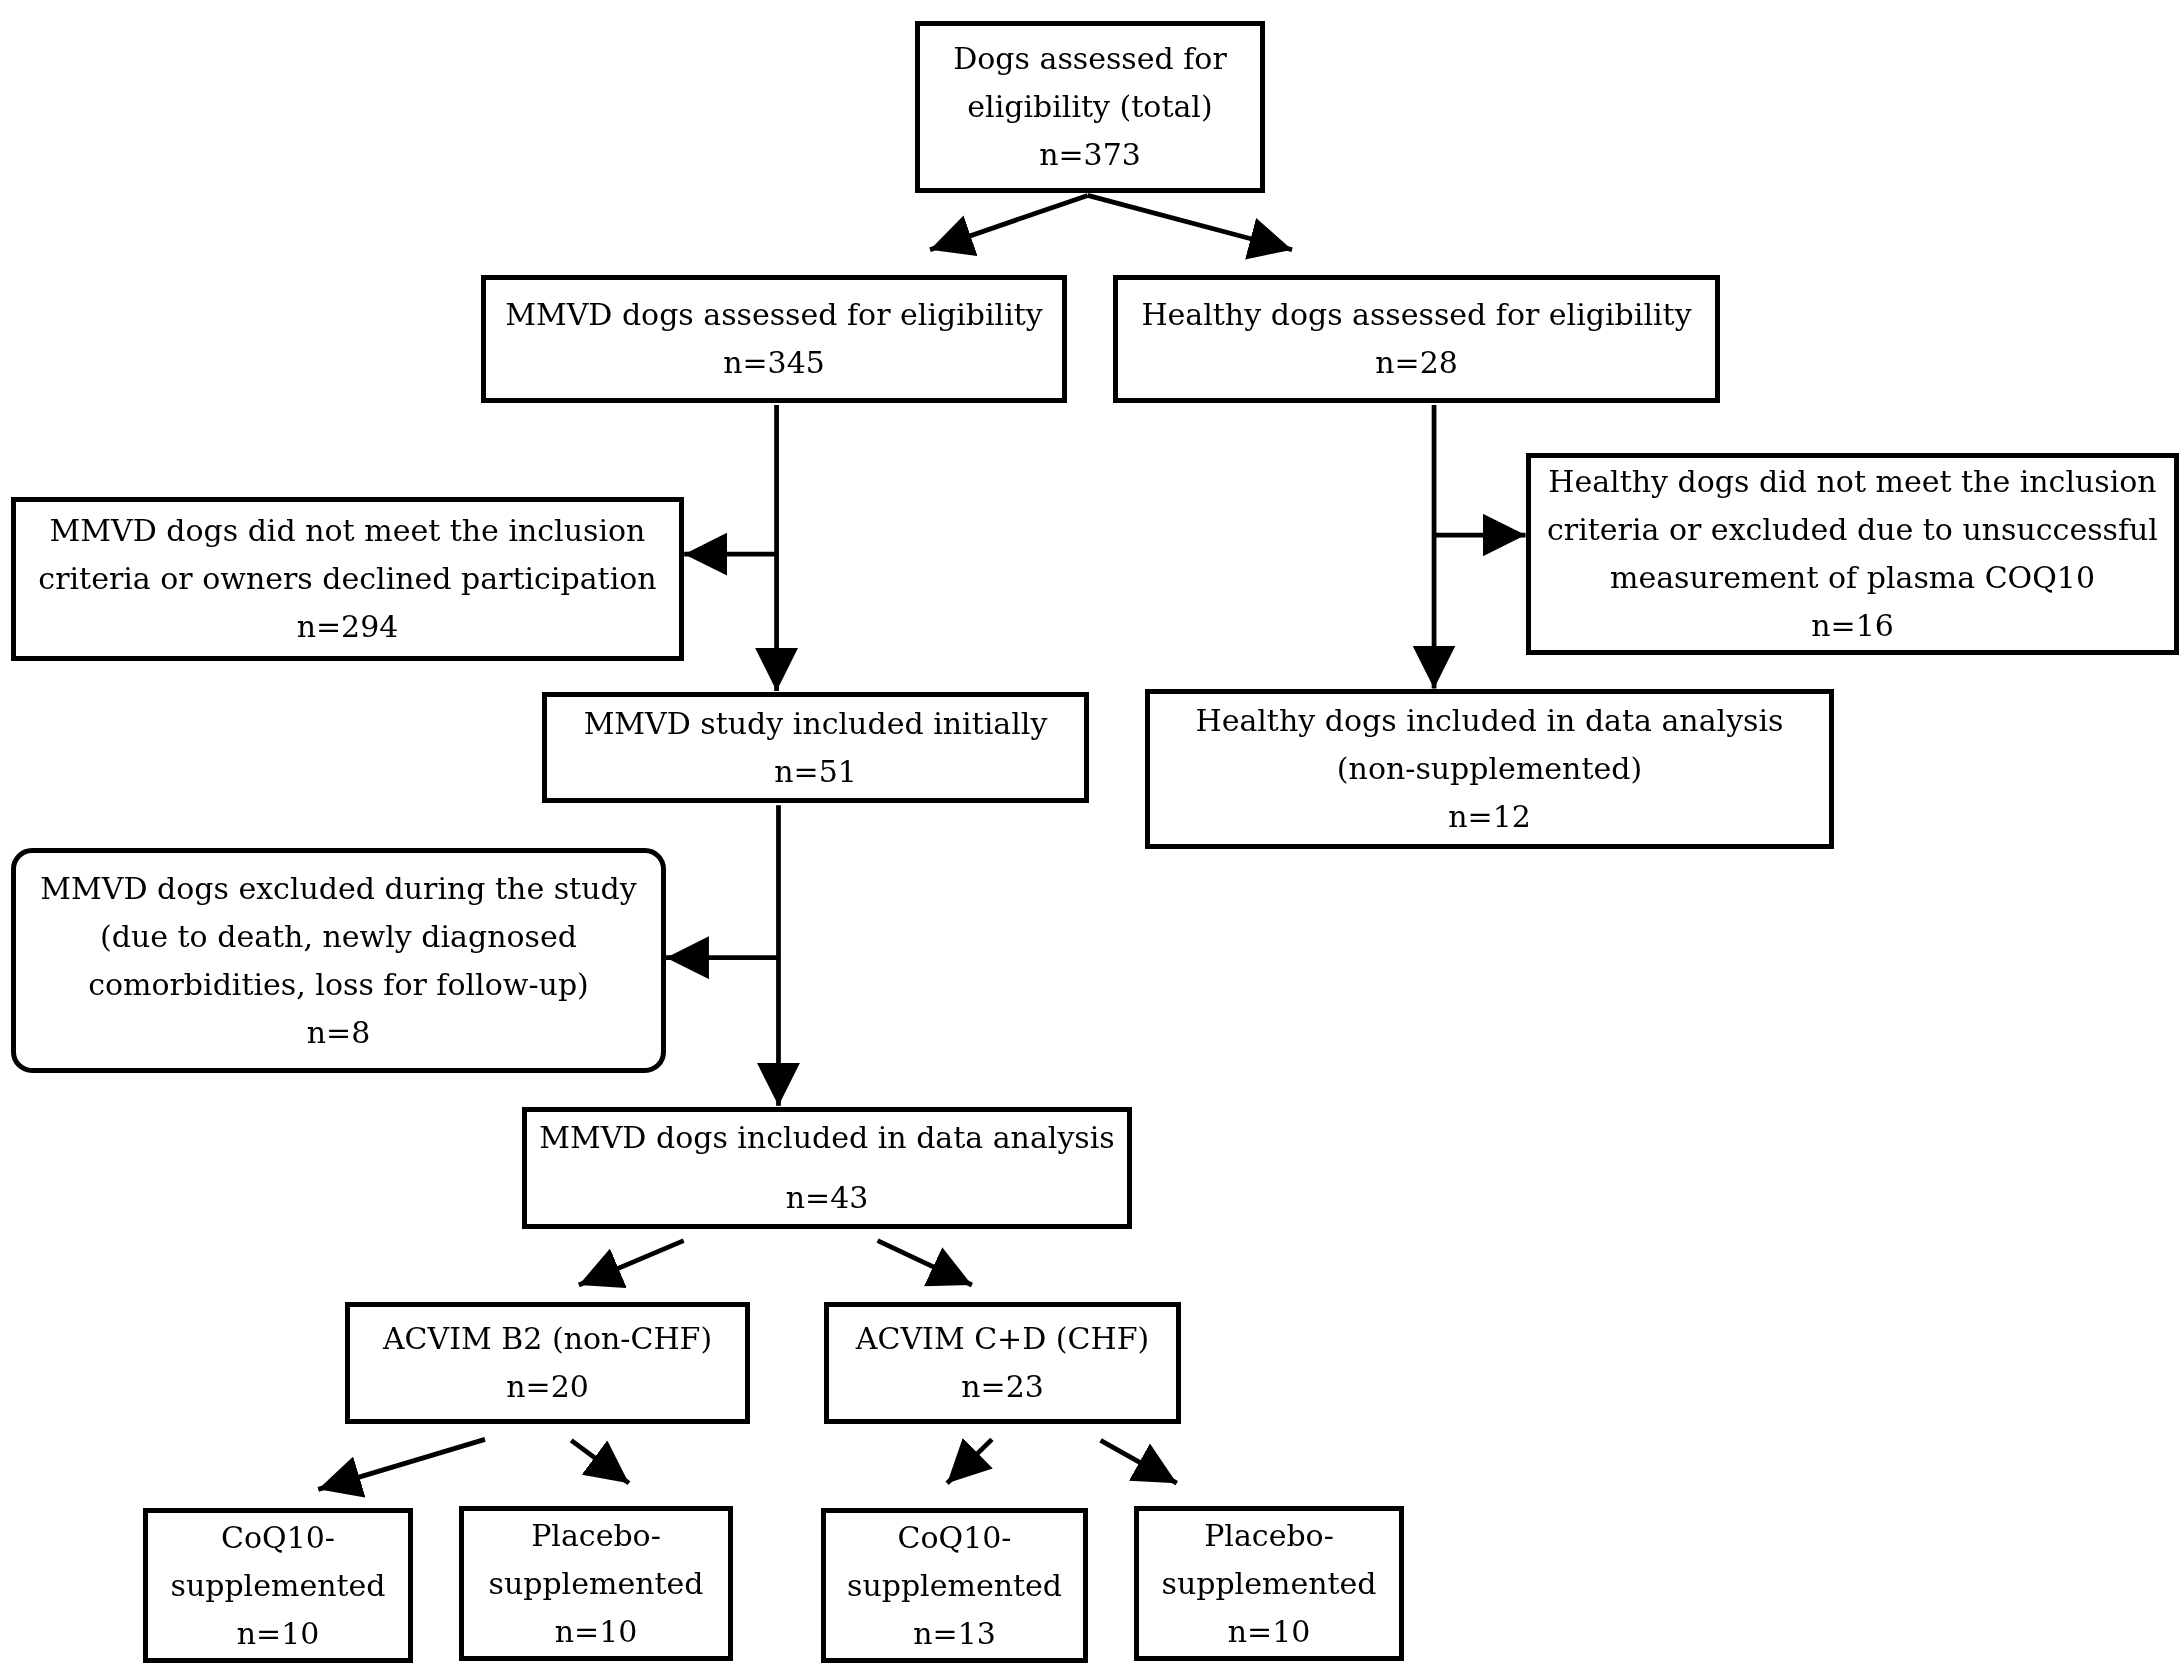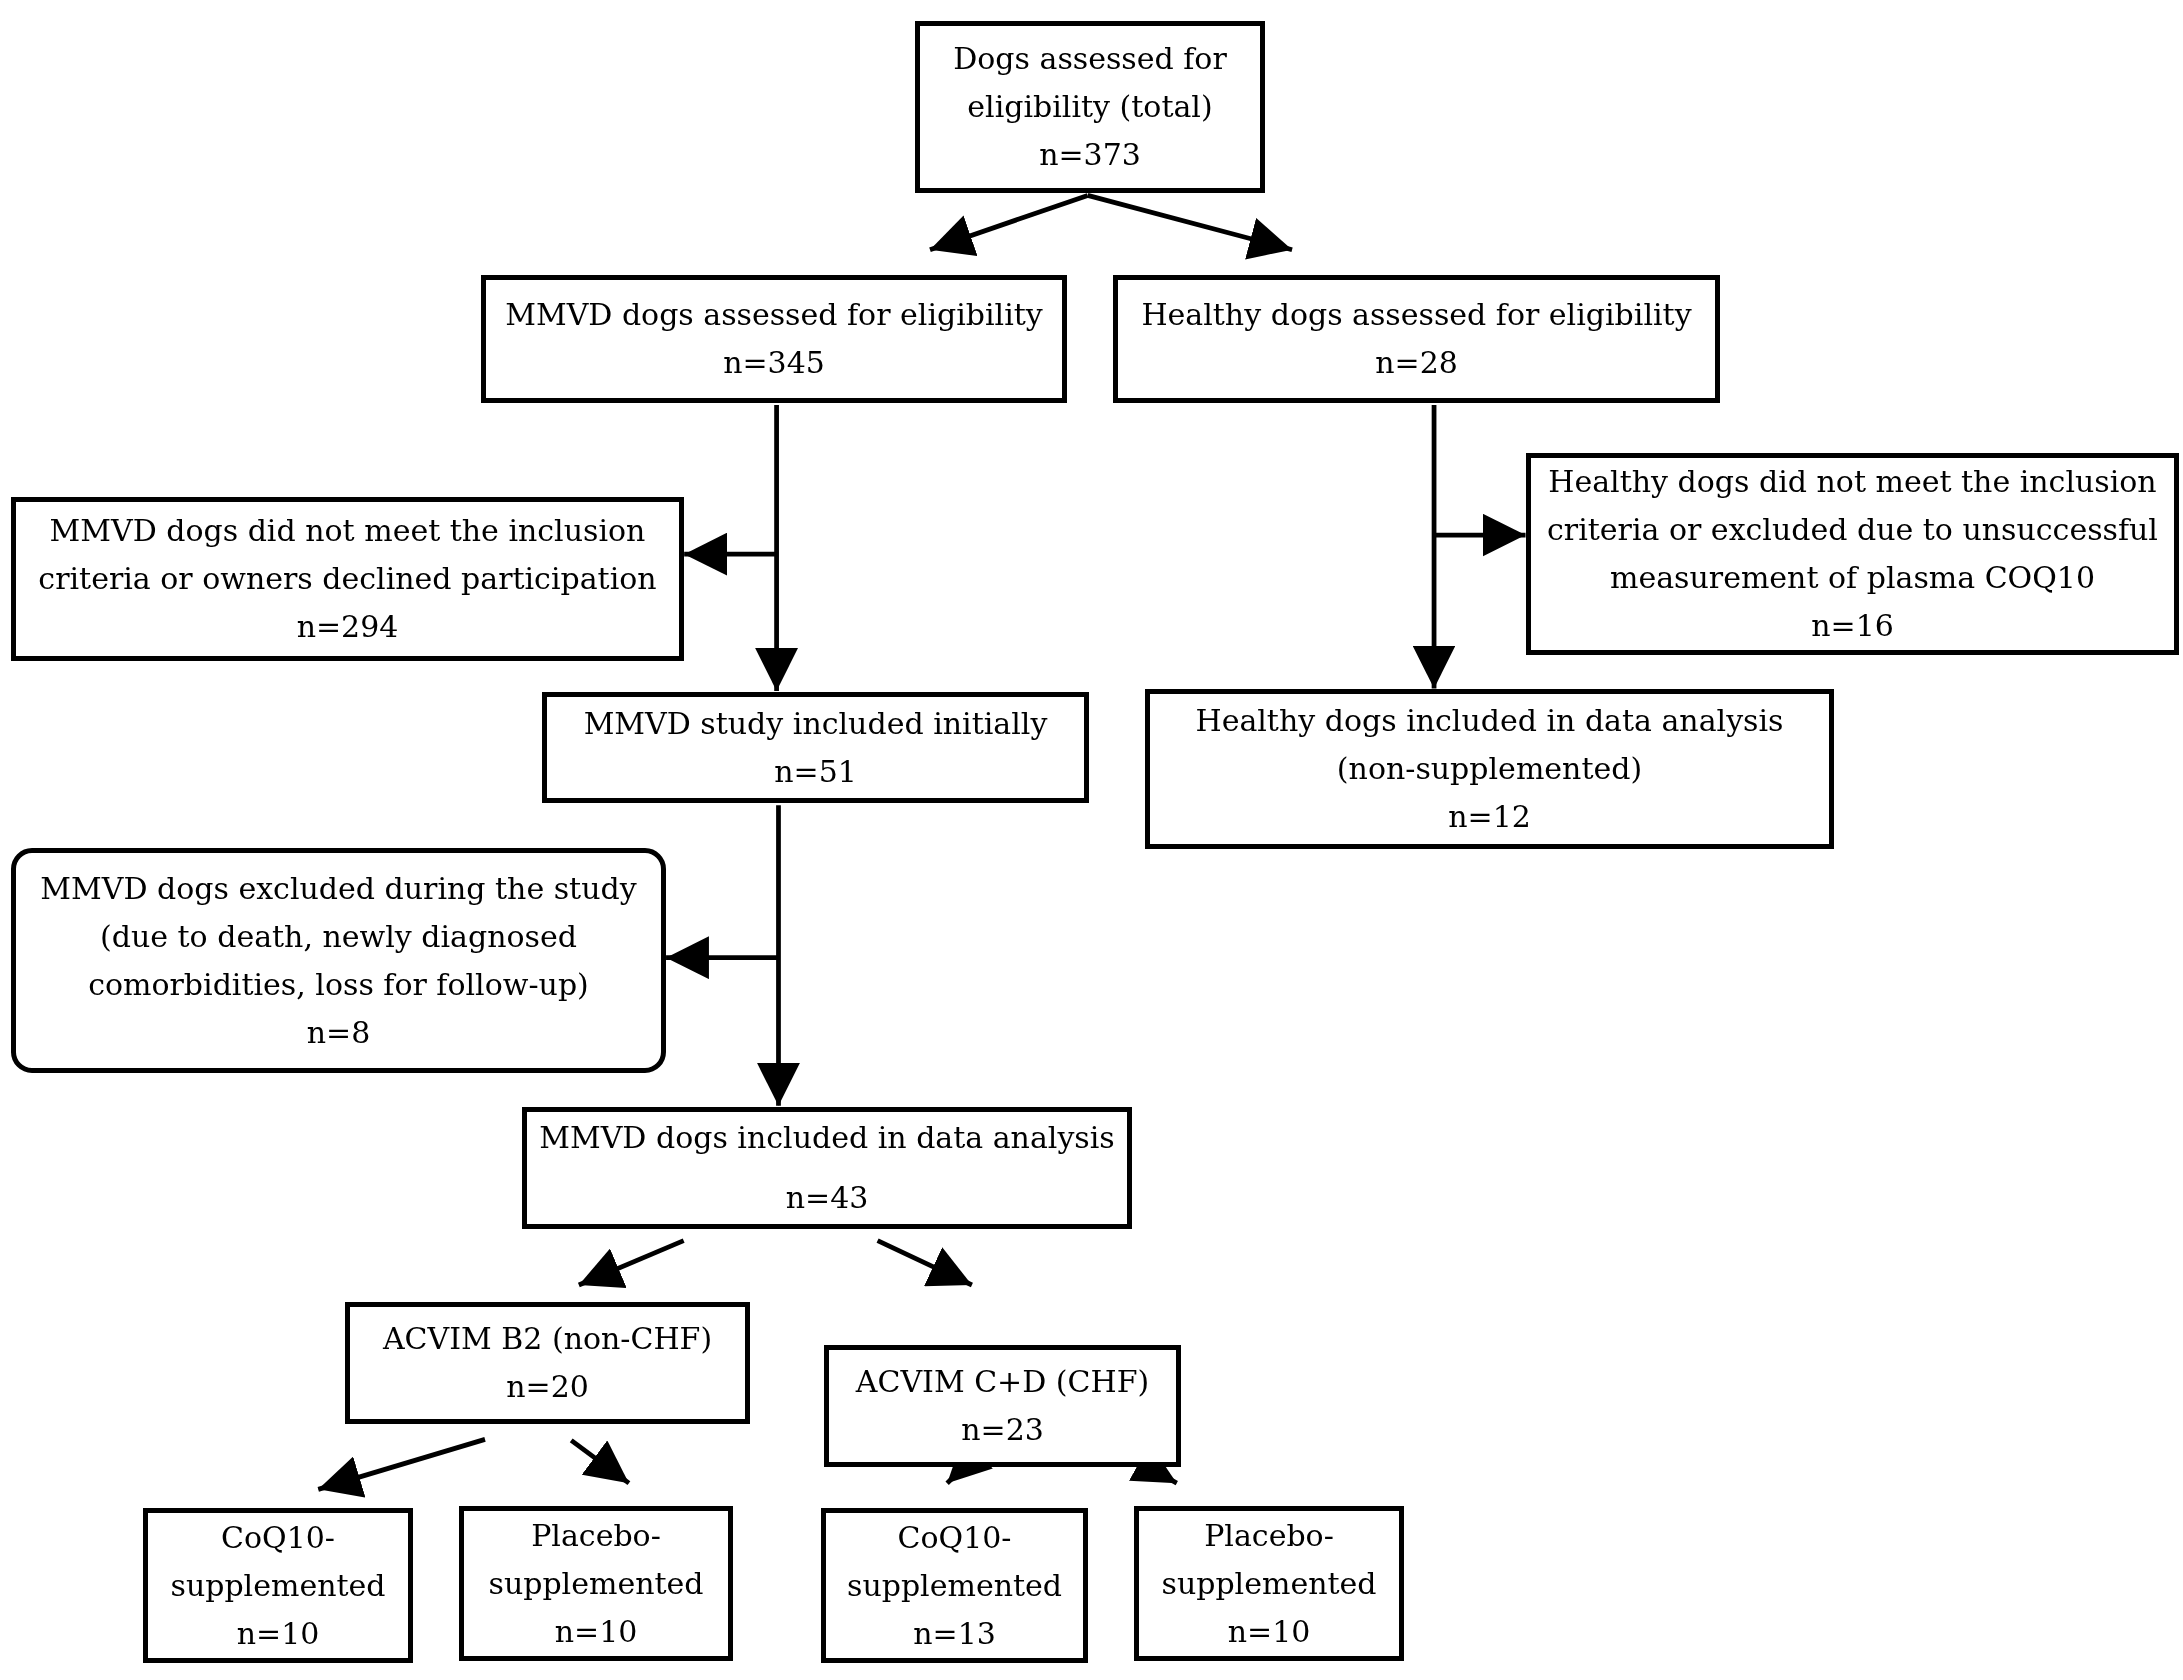--- a/index.html
+++ b/index.html
@@ -122,21 +122,21 @@
   <div class="box" style="left:522px; top:1107px; width:610px; height:122px;gap:12px;">
     <div class="label">MMVD dogs included in data analysis</div>
     <div class="nvalue">n=43</div>
   </div>
 
   <div class="box" style="left:345px; top:1302px; width:405px; height:122px;">
     <div class="label">ACVIM B2 (non-CHF)</div>
     <div class="nvalue">n=20</div>
   </div>
 
-  <div class="box" style="left:824px; top:1302px; width:357px; height:122px;margin-top:43px;">
+  <div class="box" style="left:824px; top:1302px; width:357px; height:122px;">
     <div class="label">ACVIM C+D (CHF)</div>
     <div class="nvalue">n=23</div>
   </div>
 
   <div class="box" style="left:143px; top:1508px; width:270px; height:155px;">
     <div class="label">CoQ10-
 supplemented</div>
     <div class="nvalue">n=10</div>
   </div>
 

